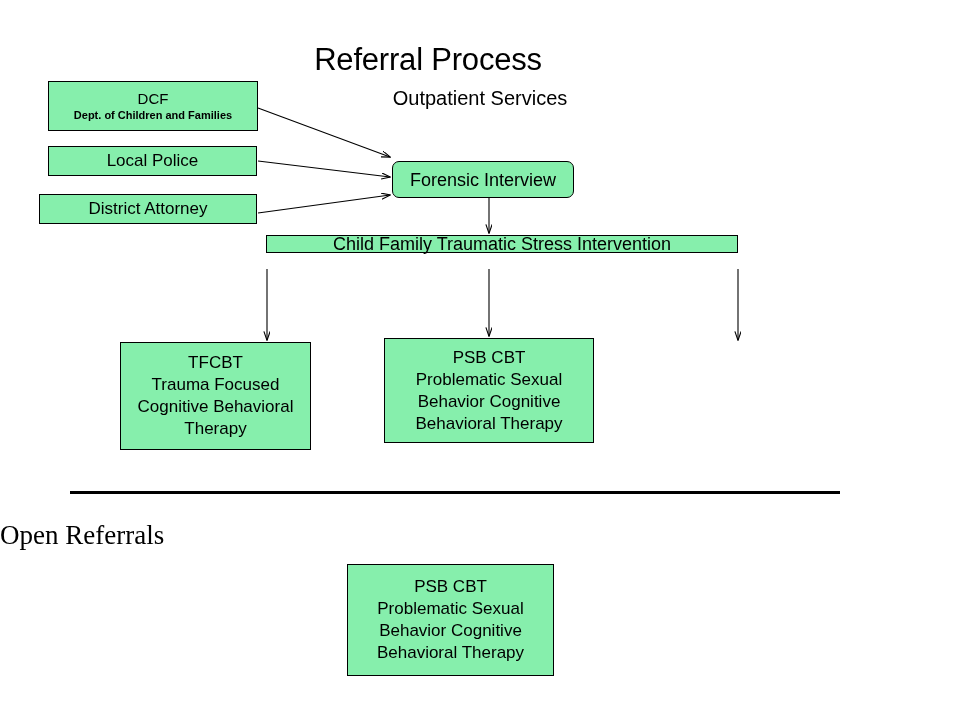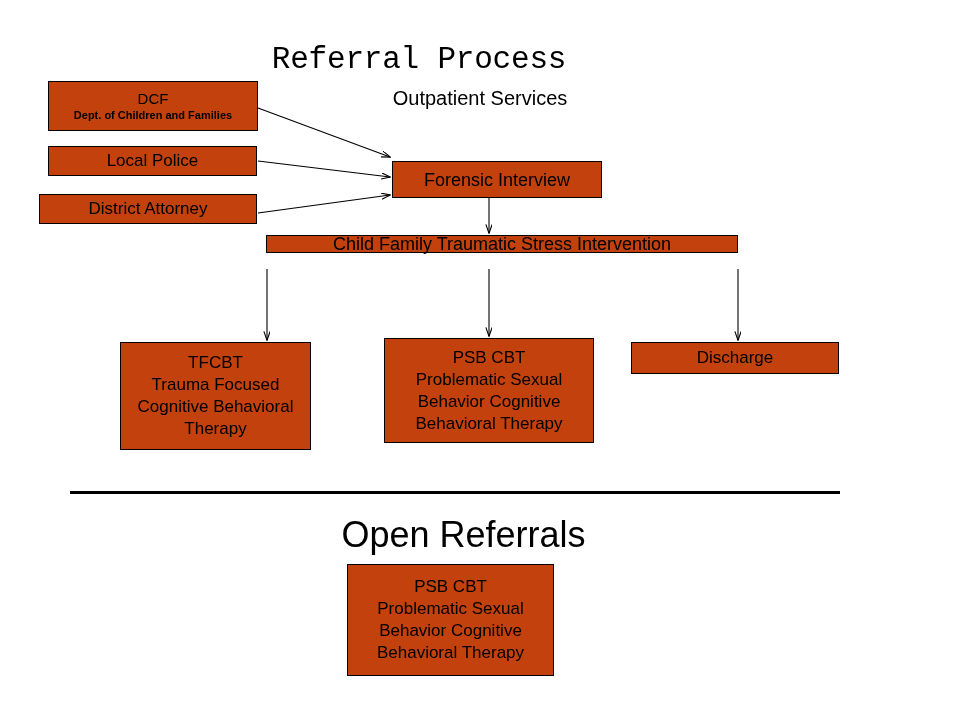--- a/index.html
+++ b/index.html
@@ -12,54 +12,53 @@
     width: 960px;
     height: 720px;
     background: #ffffff;
     font-family: "Liberation Sans", sans-serif;
     color: #000000;
     overflow: hidden;
   }
   
   .title {
     position: absolute;
-    left: 7px;
+    left: 16px;
     width: 824px;
     text-align: center;
     font-size: 31px;
     line-height: 36px;
     letter-spacing: -0.2px;
     color: #000;
-    font-family: Liberation Mono, monospace;
   }
   #main-title { top: 42px; }
   #subtitle {
     position: absolute;
     left: 0;
     width: 960px;
     text-align: center;
     top: 86px;
     font-size: 20px;
     line-height: 24px;
   }
   #section-title-open {
     position: absolute;
     left: 0;
     width: 927px;
-    text-align: center;
     top: 519px;
-    font-size: 36px;
+    font-size: 27px;
     line-height: 32px;
+    font-family: Liberation Serif, serif;
   }
   
   .box {
     position: absolute;
     box-sizing: border-box;
     border: 1.4px solid #000000;
-    background: #c2410c;
+    background: #86efac;
     display: flex;
     flex-direction: column;
     align-items: center;
     justify-content: center;
     text-align: center;
     font-size: 15px;
     line-height: 19px;
   }
   .box .ln { display: block; white-space: nowrap; }
   .box .ln.small { font-size: 11px; line-height: 15px; font-weight: 700; }
@@ -119,21 +118,21 @@
   </div>
 
   <div class="box lg" style="left:48px; top:146px; width:209px; height:30px;">
     <span class="ln">Local Police</span>
   </div>
 
   <div class="box lg" style="left:39px; top:194px; width:218px; height:30px;">
     <span class="ln">District Attorney</span>
   </div>
 
-  <div class="box xl" style="left:392px; top:161px; width:210px; height:37px;">
+  <div class="box xl" style="left:392px; top:161px; width:182px; height:37px;border-radius:7px;">
     <span class="ln">Forensic Interview</span>
   </div>
 
   <div class="box xl" style="left:266px; top:235px; width:472px; height:18px;">
     <span class="ln">Child Family Traumatic Stress Intervention</span>
   </div>
 
   <div class="box lg" style="left:120px; top:342px; width:191px; height:108px;">
     <span class="ln">TFCBT</span>
     <span class="ln">Trauma Focused</span>
@@ -141,23 +140,20 @@
     <span class="ln">Therapy</span>
   </div>
 
   <div class="box lg" style="left:384px; top:338px; width:210px; height:105px;">
     <span class="ln">PSB CBT</span>
     <span class="ln">Problematic Sexual</span>
     <span class="ln">Behavior Cognitive</span>
     <span class="ln">Behavioral Therapy</span>
   </div>
 
-  <div class="box lg" style="left:631px; top:342px; width:208px; height:32px;">
-    <span class="ln">Discharge</span>
-  </div>
 
   <div id="divider"></div>
 
   <div id="section-title-open">Open Referrals</div>
 
   <div class="box lg" style="left:347px; top:564px; width:207px; height:112px;">
     <span class="ln">PSB CBT</span>
     <span class="ln">Problematic Sexual</span>
     <span class="ln">Behavior Cognitive</span>
     <span class="ln">Behavioral Therapy</span>

